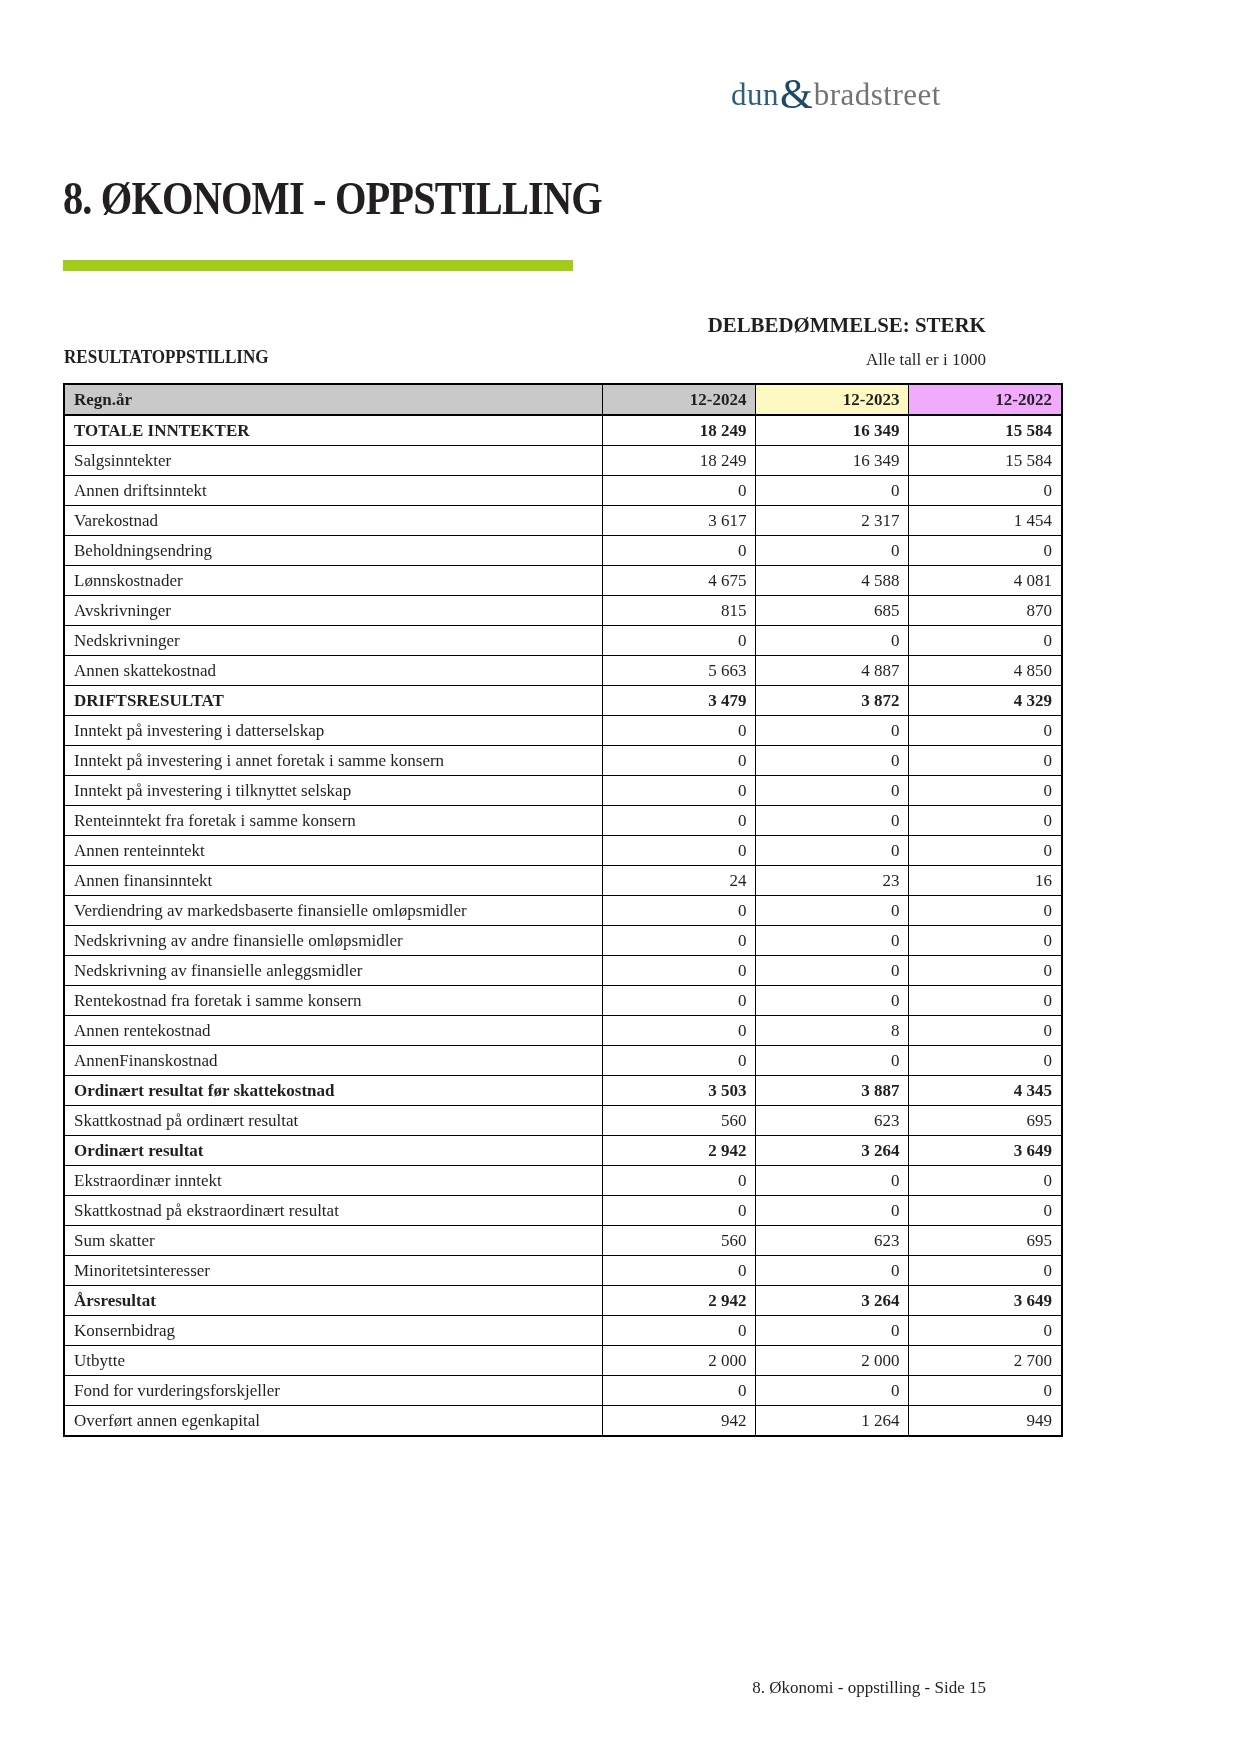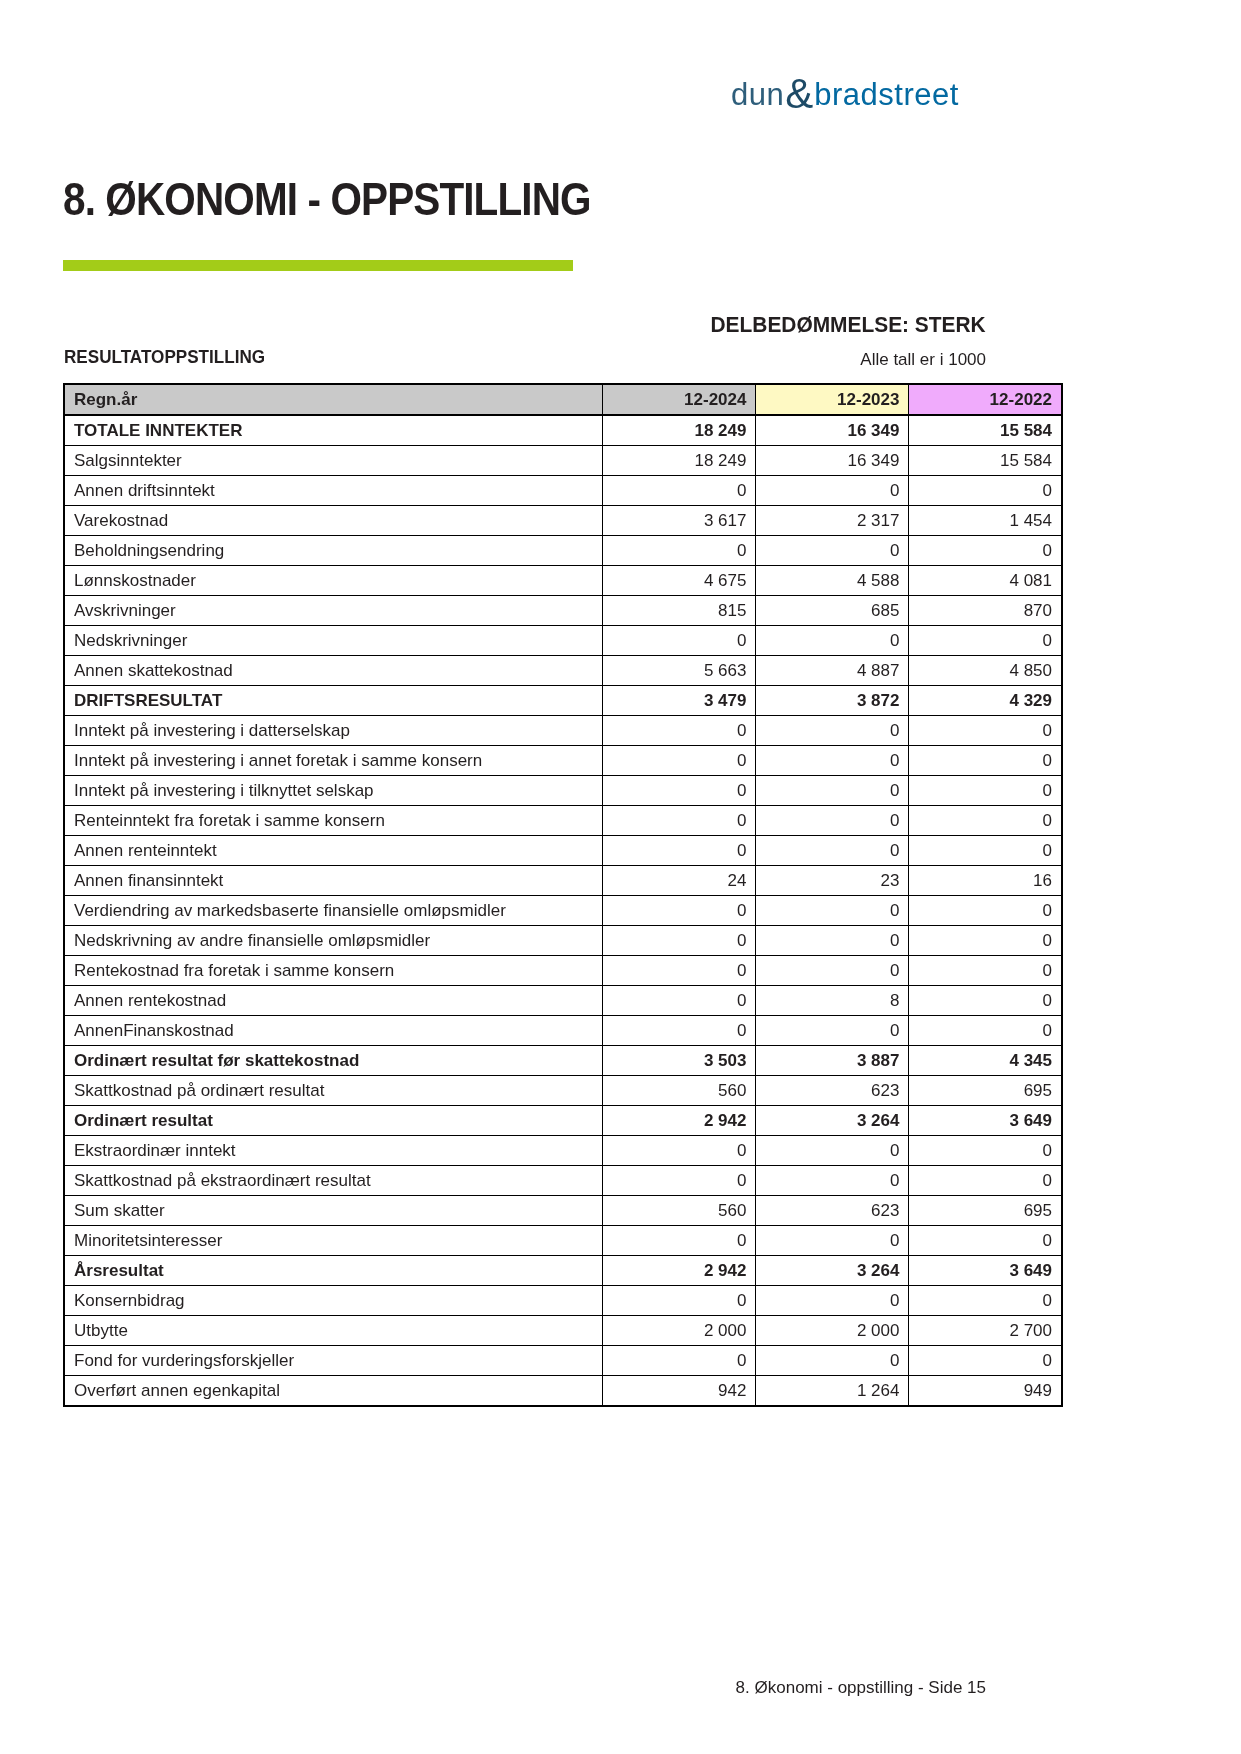--- a/index.html
+++ b/index.html
@@ -1,21 +1,21 @@
 <!DOCTYPE html>
 <html><head>
 <meta charset="utf-8">
 <style>
   html,body{margin:0;padding:0;background:#ffffff;}
   .page{
     position:relative;
     width:1164px;
     height:1754px;
     background:#ffffff;
-    font-family:Liberation Sans, sans-serif;
+    font-family:Liberation Serif, serif;
     color:#1a1a1a;
     overflow:hidden;
   }
   
   .logo{
     position:absolute;
     top:70px;
     left:731px;
     display:flex;
     align-items:baseline;
@@ -117,21 +117,21 @@
   }
 </style>
 </head>
 <body>
 
 <div class="page">
 
   <div class="logo">
     <span class="dun" style="color: rgb(46, 94, 123);">dun</span>
     <span class="amp" style="color: rgb(29, 74, 102);">&amp;</span>
-    <span class="brad" style="color: #0369a1;">bradstreet</span>
+    <span class="brad" style="color: #737373;">bradstreet</span>
   </div>
 
   <div class="page-title">8. ØKONOMI - OPPSTILLING</div>
   <div class="accent-bar" style="background: rgb(163, 204, 24);"></div>
 
   <div class="assessment">DELBEDØMMELSE: STERK</div>
   <div class="table-title">RESULTATOPPSTILLING</div>
   <div class="unit-note">Alle tall er i 1000</div>
 
   <table class="results">
@@ -252,20 +252,26 @@
           <td class="val">0</td>
           <td class="val">0</td>
         </tr>
         <tr>
           <td class="lbl">Nedskrivning av andre finansielle omløpsmidler</td>
           <td class="val">0</td>
           <td class="val">0</td>
           <td class="val">0</td>
         </tr>
         <tr>
+          <td class="lbl">Nedskrivning av finansielle anleggsmidler</td>
+          <td class="val">0</td>
+          <td class="val">0</td>
+          <td class="val">0</td>
+        </tr>
+        <tr>
           <td class="lbl">Rentekostnad fra foretak i samme konsern</td>
           <td class="val">0</td>
           <td class="val">0</td>
           <td class="val">0</td>
         </tr>
         <tr>
           <td class="lbl">Annen rentekostnad</td>
           <td class="val">0</td>
           <td class="val">8</td>
           <td class="val">0</td>

